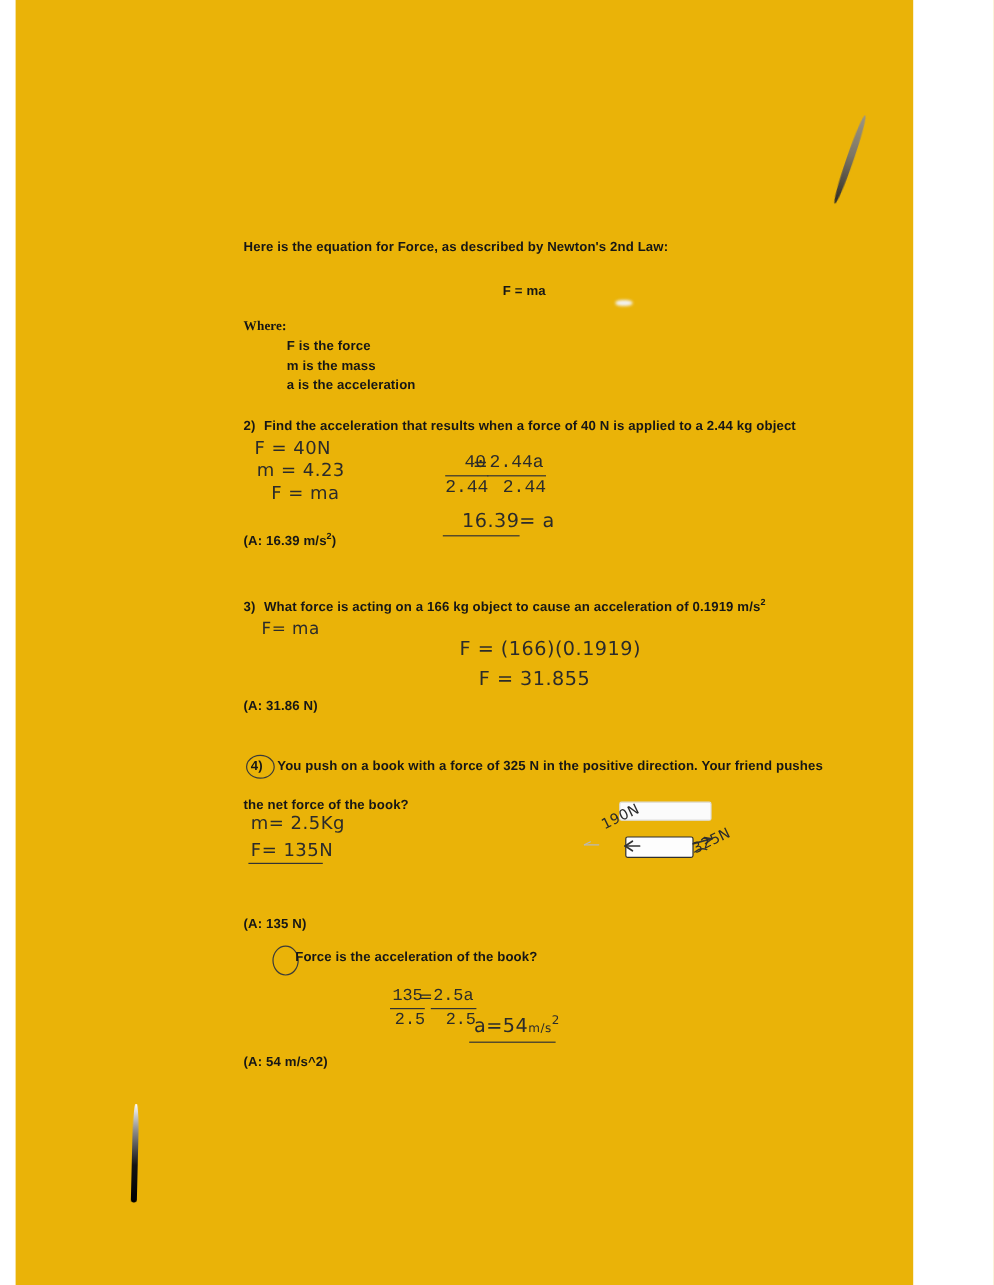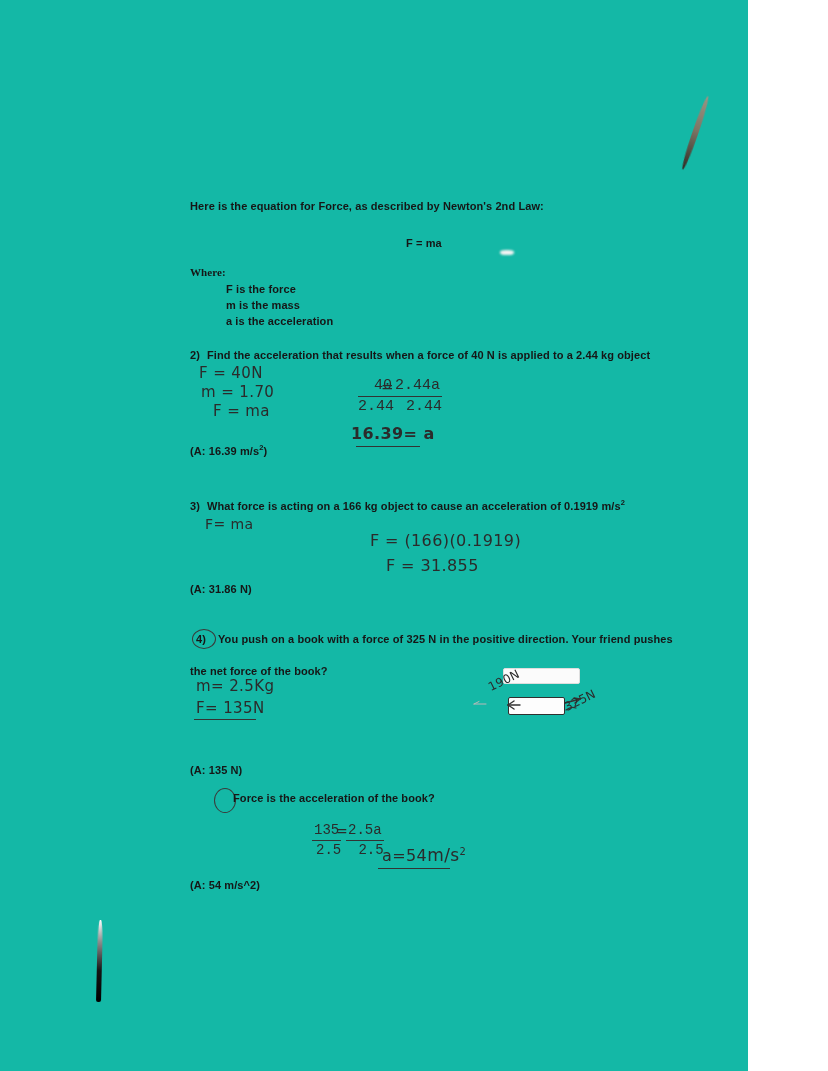--- a/index.html
+++ b/index.html
@@ -5,24 +5,25 @@
 <style>
   html, body {
     margin: 0;
     padding: 0;
     background: #ffffff;
   }
   #page {
     position: relative;
     width: 748px;
     height: 1071px;
-    background: #14b8a6;
+    background: #eab308;
     overflow: hidden;
     font-family: "Liberation Sans", sans-serif;
     color: #1a1a1a;
+    margin-left: 13px;
   }
 
   
   .printed {
     position: absolute;
     font-family: "Liberation Sans", sans-serif;
     font-size: 11px;
     line-height: 15.5px;
     color: #161616;
     font-weight: 600;
@@ -141,35 +142,35 @@
 
   <div class="printed" style="left:226px; top:282px;">F is the force</div>
   <div class="printed" style="left:226px; top:298px;">m is the mass</div>
   <div class="printed" style="left:226px; top:314px;">a is the acceleration</div>
 
   <div class="printed" style="left:190px; top:348px;">2)</div>
   <div class="printed" style="left:207px; top:348px;text-align:center;">Find the acceleration that results when a force of 40 N is applied to a 2.44 kg object</div>
 
   <div class="hand hw-stack" style="left:199px; top:364px; font-size:15px; line-height:19px;">
     <div>F = 40N</div>
-    <div style="padding-left:2px;">m = 1.70</div>
+    <div style="padding-left:2px;">m = 4.23</div>
     <div style="padding-left:14px;">F = ma</div>
   </div>
 
   <div class="frac" style="left:358px; top:377px; font-size:15px; line-height:18px;">
     <span class="num">40</span>
     <span class="den">2.44</span>
   </div>
   <div class="hand" style="left:381px; top:378px; font-size:15px;">=</div>
   <div class="frac" style="left:393px; top:377px; font-size:15px; line-height:18px;">
     <span class="num">2.44a</span>
     <span class="den">2.44</span>
   </div>
 
-  <div class="hand" style="left:351px; top:424px; font-size:16px;font-weight:bold;">16.39= a</div>
+  <div class="hand" style="left:372px; top:424px; font-size:16px;">16.39= a</div>
   <div class="hand-underline" style="left:356px; top:446px; width:64px;"></div>
 
   <div class="printed" style="left:190px; top:444px;"><span>(A:  16.39 m/s</span><sup>2</sup><span>)</span></div>
 
   <div class="printed" style="left:190px; top:499px;">3)</div>
   <div class="printed" style="left:207px; top:499px;"><span>What force is acting on a 166 kg object to cause an acceleration of 0.1919 m/s</span><sup>2</sup></div>
 
   <div class="hand" style="left:205px; top:516px; font-size:14px;">F= ma</div>
 
   <div class="hand" style="left:370px; top:531px; font-size:16px;">F = (166)(0.1919)</div>
@@ -221,18 +222,18 @@
   <div class="frac" style="left:312px; top:822px; font-size:14px; line-height:17px;">
     <span class="num">135</span>
     <span class="den">2.5</span>
   </div>
   <div class="hand" style="left:336px; top:823px; font-size:14px;">=</div>
   <div class="frac" style="left:346px; top:822px; font-size:14px; line-height:17px;">
     <span class="num">2.5a</span>
     <span class="den">2.5</span>
   </div>
 
-  <div class="hand" style="left:382px; top:845px; font-size:16px;"><span>a=54</span><span style="font-size:17px;">m/s</span><sup>2</sup></div>
+  <div class="hand" style="left:382px; top:845px; font-size:16px;"><span>a=54</span><span style="font-size:10px;">m/s</span><sup>2</sup></div>
   <div class="hand-underline" style="left:378px; top:868px; width:72px;"></div>
 
   <div class="printed" style="left:190px; top:878px;">(A:  54 m/s^2)</div>
 
 </div>
 
 </body></html>

